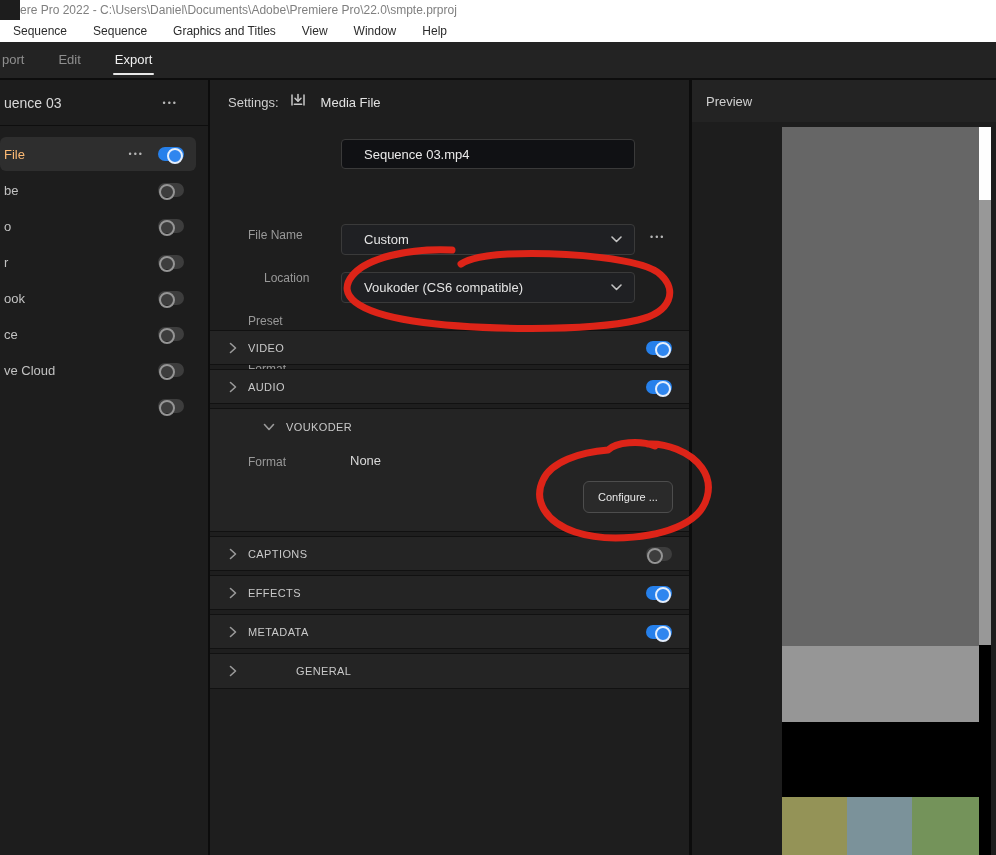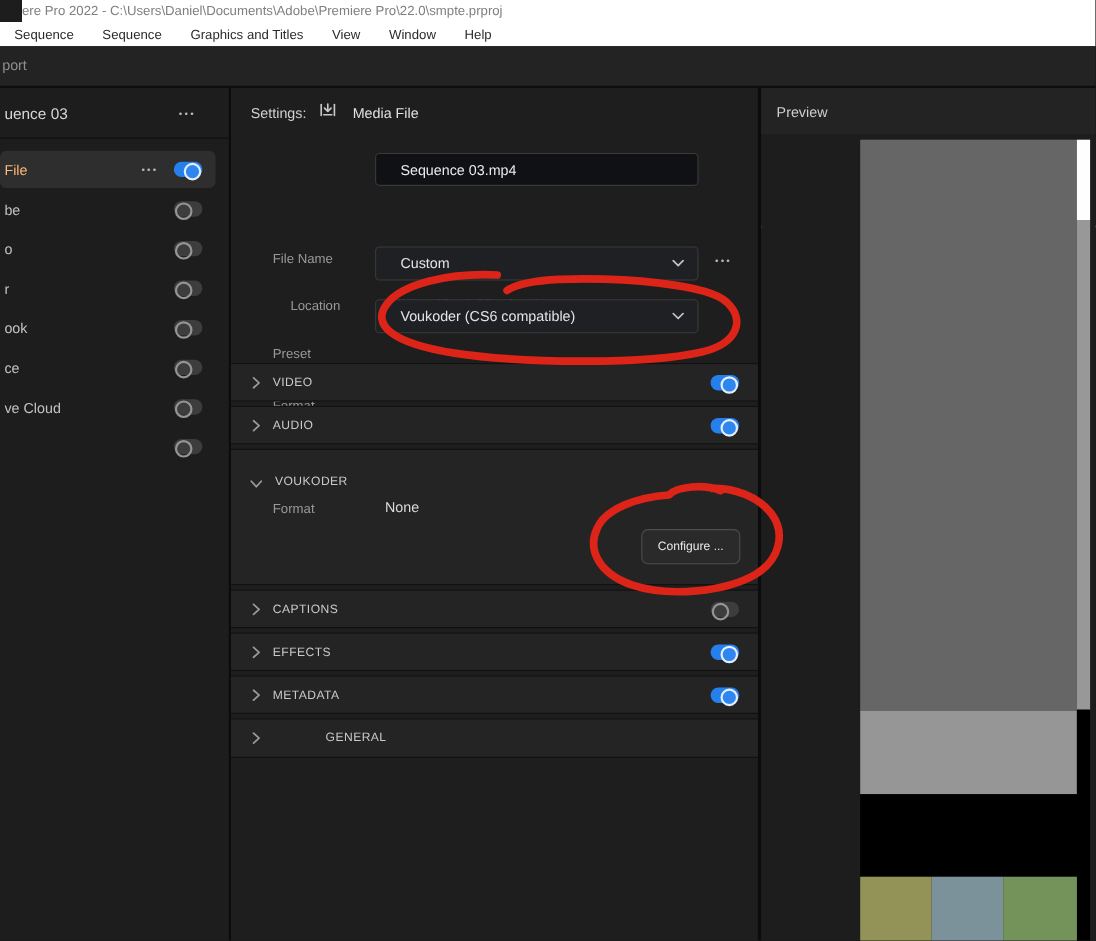--- a/index.html
+++ b/index.html
@@ -6,21 +6,21 @@
   html,body { width:996px; height:855px; overflow:hidden; background:#1d1d1d;
     font-family:"Liberation Sans", sans-serif; }
 
   
   .titlebar { height:20px; background:#ffffff; color:#7f7f7f; font-size:12px;
     line-height:20px; white-space:nowrap; overflow:hidden;margin-left:20px; }
   .menubar { height:22px; background:#ffffff; display:flex; align-items:center;
     gap:26px; padding-left:13px; }
   .menubar span { font-size:12px; color:#2b2b2b; }
   .tabbar { height:38px; background:#232323; display:flex; align-items:stretch;
-    gap:30px; border-bottom:2px solid #0d0d0d;flex-direction:column; }
+    gap:30px; border-bottom:2px solid #0d0d0d; }
   .tab { font-size:13px; color:#8f8f8f; line-height:36px; padding:0 2px; position:relative; }
   .tab.active { color:#f0f0f0; }
   .tab.active::after { content:""; position:absolute; left:0; right:0; bottom:3px;
     height:2px; background:#e8e8e8; border-radius:1px; }
 
   
   .main { display:flex; height:795px; }
   .sidebar { width:210px; background:#1d1d1d; border-right:2px solid #0c0c0c; position:relative; }
   .settings { width:482px; background:#1e1e1e; border-right:3px solid #0c0c0c; position:relative; }
   .preview { flex:1; background:#1d1d1d; position:relative; }
@@ -64,21 +64,21 @@
   .preset-dots { position:absolute; left:440px; top:152px; }
 
   .sections { position:absolute; top:250px; left:0; right:0; }
   .sec-row { height:35px; background:#242424; border-top:1px solid #111111;
     border-bottom:1px solid #111111; display:flex; align-items:center; margin-bottom:4px; }
   .sec-row .chev { margin-left:19px; }
   .sec-row .sec-label { margin-left:11px; color:#c9c9c9; font-size:11px; letter-spacing:0.4px; }
   .sec-row .toggle { margin-left:auto; margin-right:17px; }
   .sec-block { background:#242424; border-top:1px solid #111111; border-bottom:1px solid #111111;
     margin-bottom:4px; height:124px; position:relative; }
-  .sec-block .sec-head { height:35px; display:flex; align-items:flex-end; }
+  .sec-block .sec-head { height:35px; display:flex; align-items:center;padding-left:36px; }
   .sec-block .chev { margin-left:17px; }
   .sec-block .sec-label { margin-left:11px; color:#c9c9c9; font-size:11px; letter-spacing:0.4px; }
   .vk-format-label { position:absolute; left:38px; top:46px; color:#999999; font-size:12px; }
   .vk-format-value { position:absolute; left:140px; top:44px; color:#d9d9d9; font-size:13px; }
   .configure-btn { position:absolute; left:373px; top:72px; height:32px; padding:0 14px;
     background:#2a2a2a; border:1px solid #4d4d4d; border-radius:6px; color:#e8e8e8;
     font-size:11px; font-family:"Liberation Sans",sans-serif; }
 
   
   .chev svg { display:block; }

